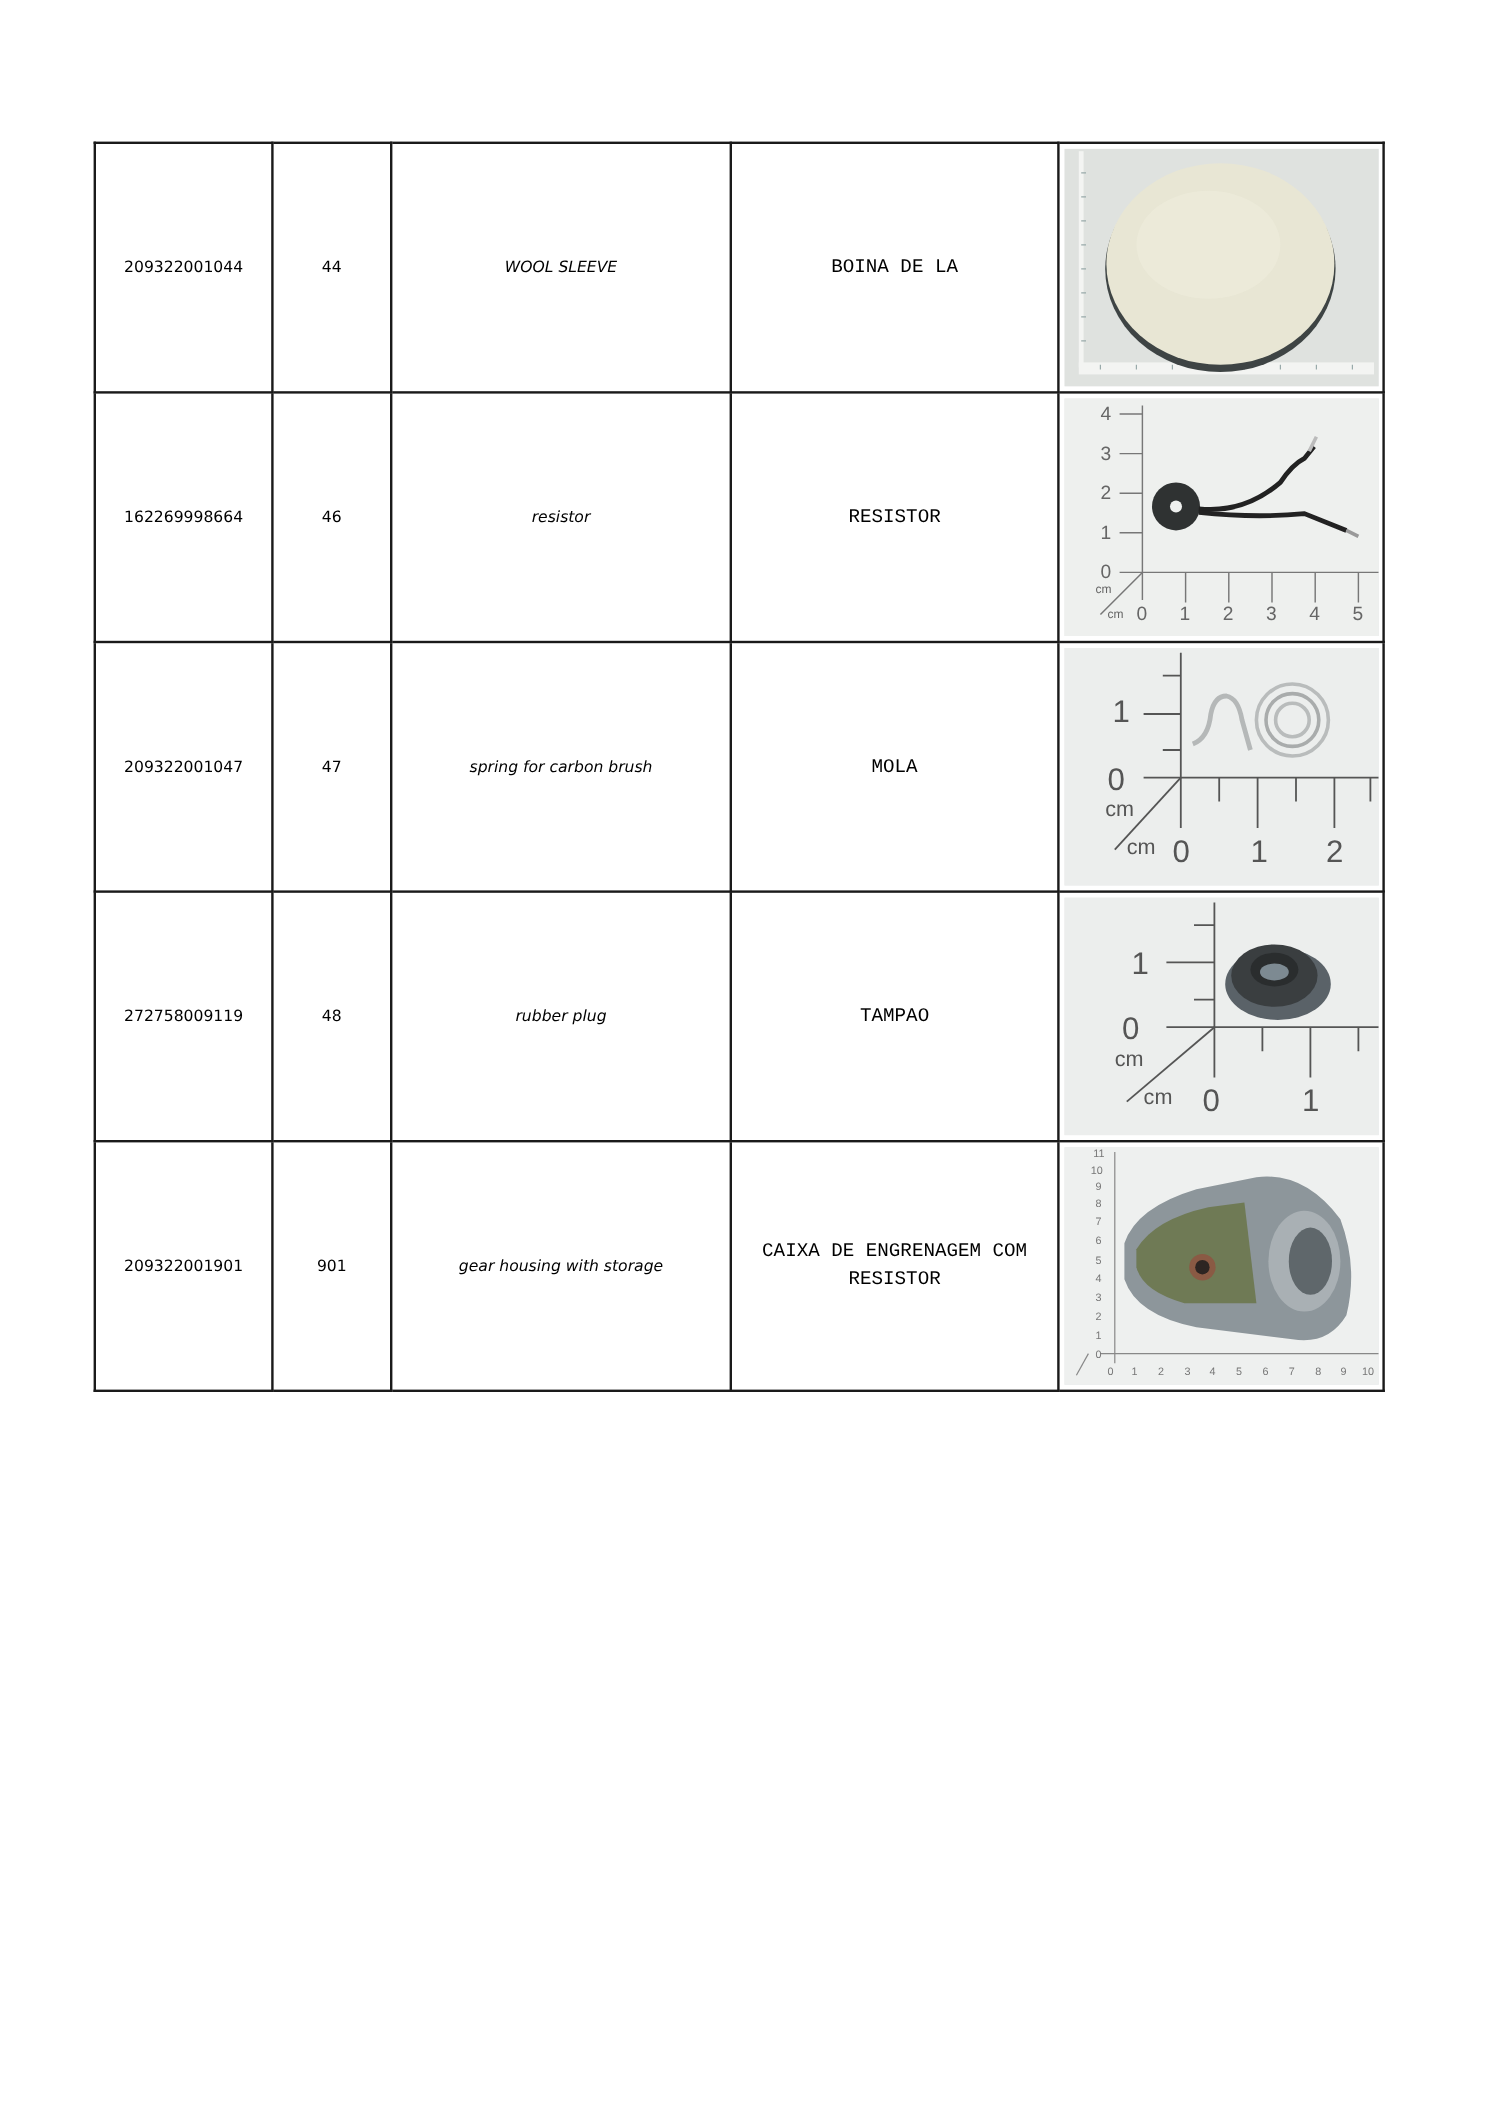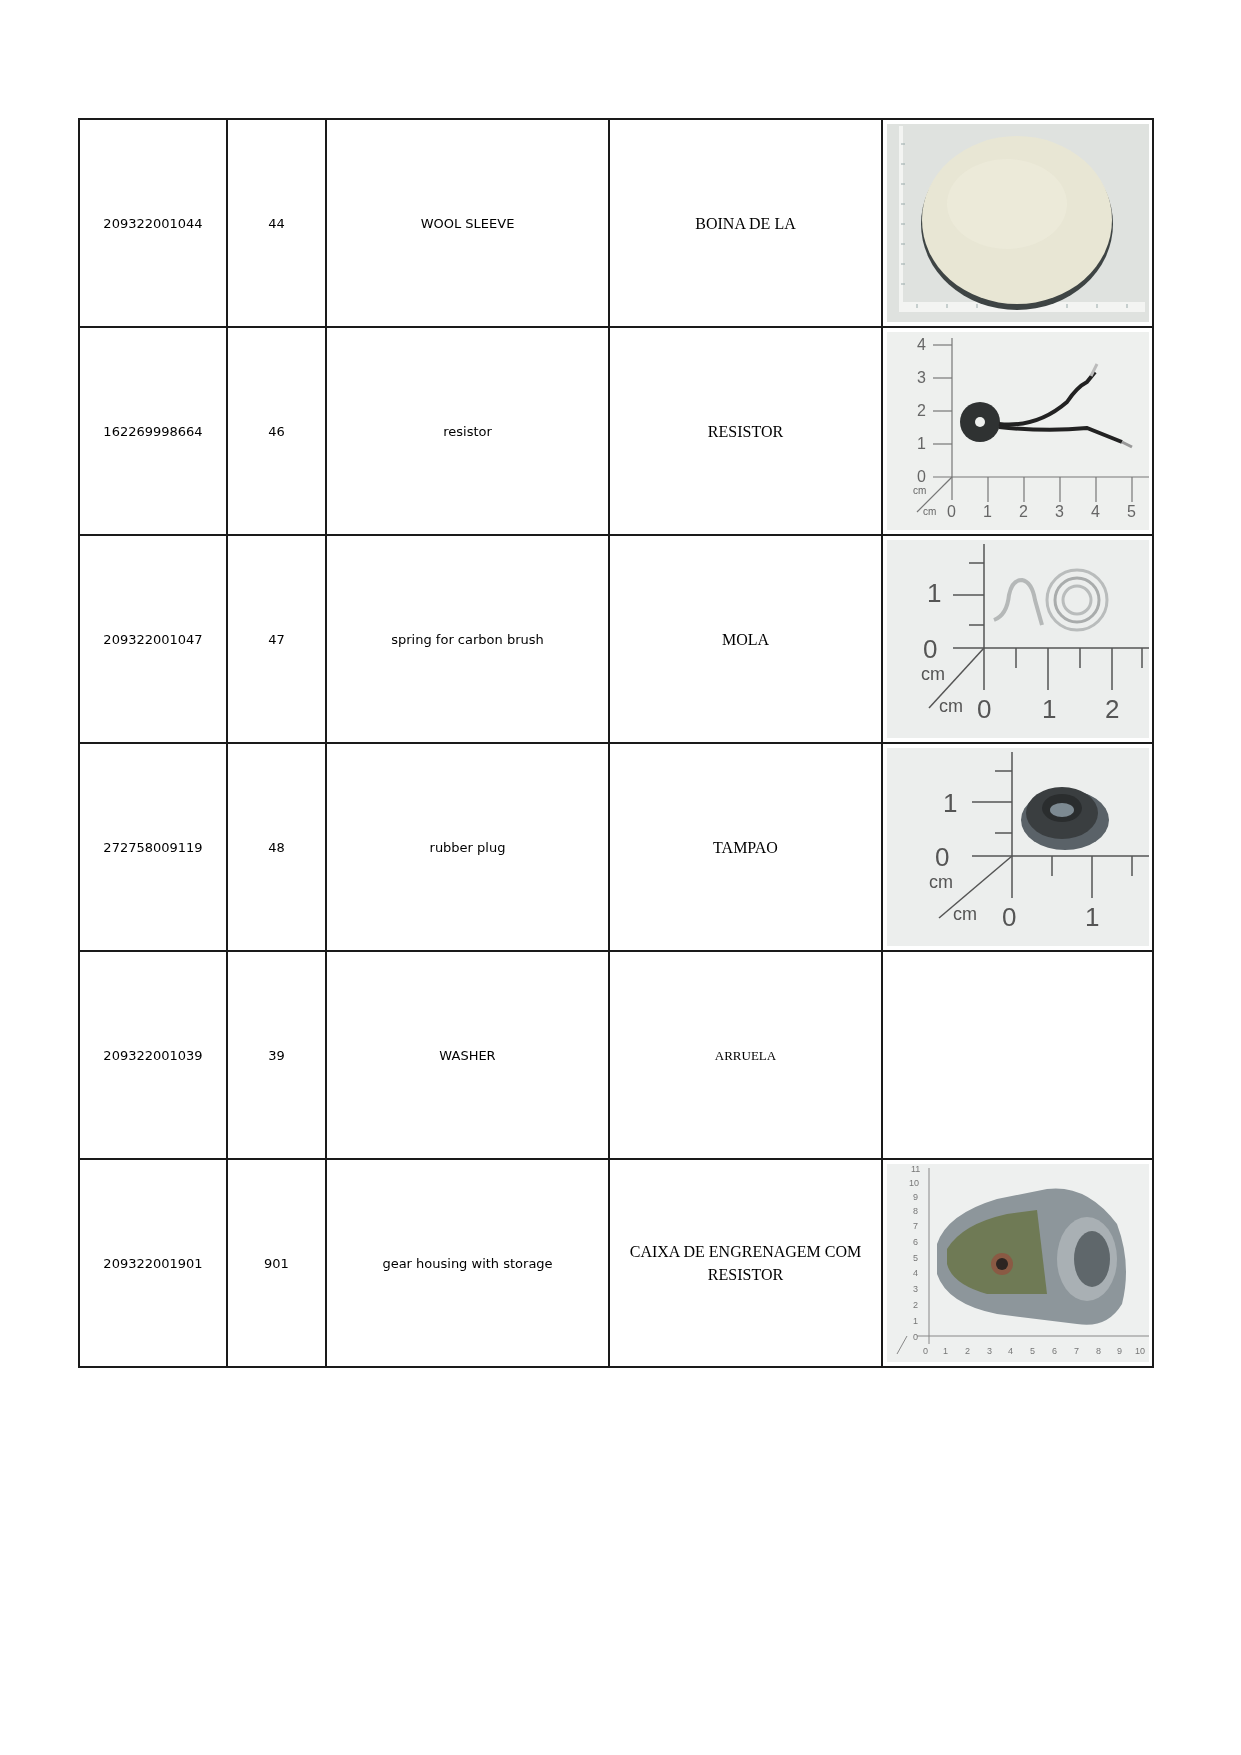--- a/index.html
+++ b/index.html
@@ -9,22 +9,22 @@
     position: absolute; left: 78px; top: 118px;
     width: 1074px; border-collapse: collapse; table-layout: fixed;
   }
   table.parts td {
     border: 2px solid #1a1a1a; height: 206px; padding: 0;
     text-align: center; vertical-align: middle;
   }
   col.c1 { width: 148px; } col.c2 { width: 99px; } col.c3 { width: 283px; }
   col.c4 { width: 273px; } col.c5 { width: 271px; }
   .code, .num, .en { font-family: "DejaVu Sans", sans-serif; font-size: 13px; }
-  .en { font-size: 13px; }
-  .pt { font-family: Liberation Serif, serif; font-size: 16px; line-height: 23px; padding: 0 14px; }
+  .en { font-size: 13px; font-style: italic; }
+  .pt { font-family: Liberation Mono, monospace; font-size: 16px; line-height: 23px; padding: 0 14px; }
   .pt.small { font-size: 13px; }
   .imgbox { width: 262px; height: 198px; margin: 0 auto; position: relative; overflow: hidden; background: #e9ecea; }
   .imgbox svg { display: block; width: 262px; height: 198px; }
 </style>
 </head>
 <body>
 
 <div class="page">
 <table class="parts">
   <colgroup>
@@ -188,27 +188,20 @@
             <text x="198" y="178" font-size="26">1</text>
             <ellipse cx="178" cy="72" rx="44" ry="30" fill="#5a6268"></ellipse>
             <ellipse cx="175" cy="65" rx="36" ry="26" fill="#3a3e40"></ellipse>
             <ellipse cx="175" cy="60" rx="20" ry="14" fill="#2a2d2e"></ellipse>
             <ellipse cx="175" cy="62" rx="12" ry="7" fill="#7d8a92"></ellipse>
           </svg>
         </div>
       </td>
     </tr>
 
-    <tr>
-      <td class="code">209322001039</td>
-      <td class="num">39</td>
-      <td class="en">WASHER</td>
-      <td class="pt small">ARRUELA</td>
-      <td></td>
-    </tr>
 
 
     <tr>
       <td class="code">209322001901</td>
       <td class="num">901</td>
       <td class="en">gear housing with storage</td>
       <td class="pt">CAIXA DE ENGRENAGEM COM RESISTOR</td>
       <td>
         <div class="imgbox">
           <svg viewBox="0 0 262 198" font-family="Liberation Sans, sans-serif" fill="#777">

